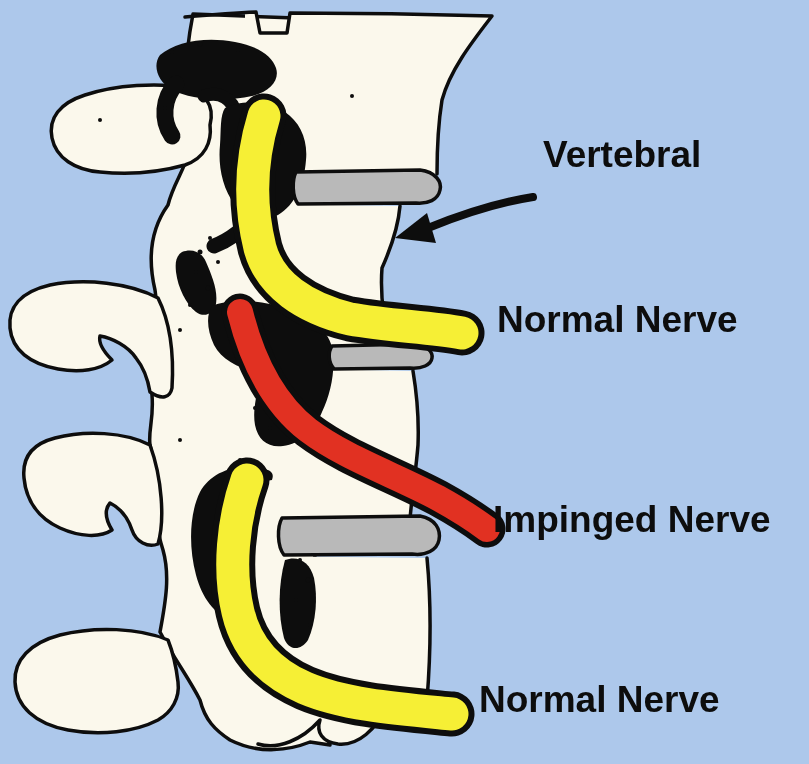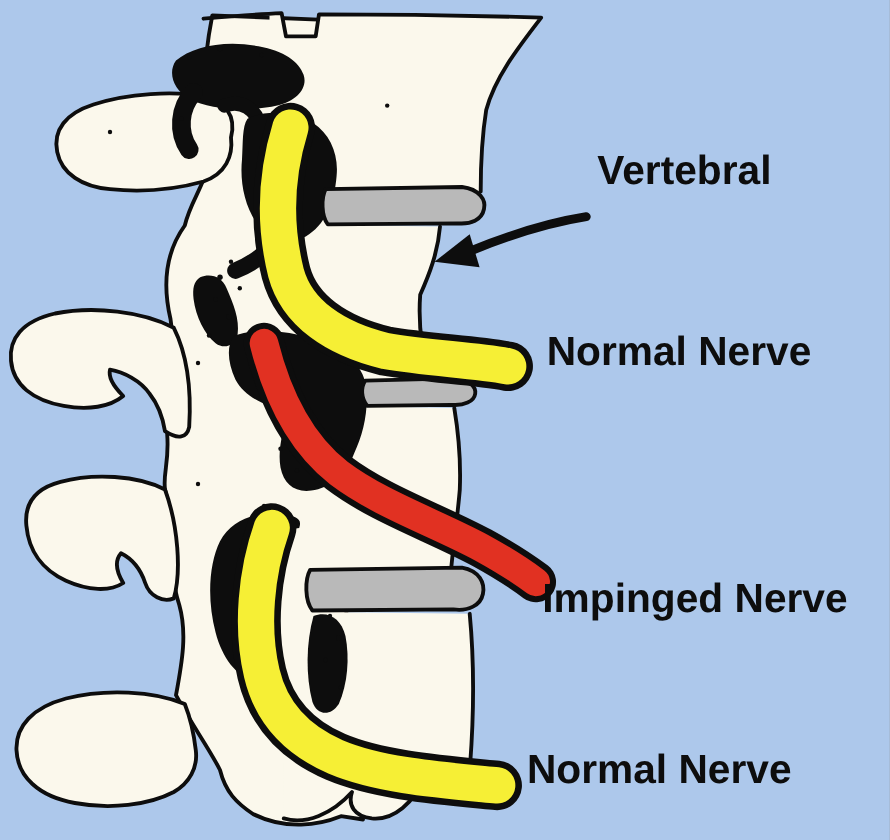--- a/index.html
+++ b/index.html
@@ -27,21 +27,21 @@
     color:var(--text,#0d0d0d);
     font-weight:bold;
     font-size:37px;
     line-height:49px;
     white-space:nowrap;
     letter-spacing:0px;
   }
   #label-subluxation{left:538px;top:130px;}
   #label-subluxation .line1{margin-left:5px;}
   #label-normal-top{left:497px;top:299px;line-height:42px;}
-  #label-impinged{left:493px;top:499px;line-height:42px;margin-top:24px;}
+  #label-impinged{left:493px;top:499px;line-height:42px;}
   #label-normal-bottom{left:479px;top:679px;line-height:42px;}
 </style>
 </head>
 <body>
 
 <div id="stage" style="--background: #adc8eb; --bone: #fbf8ec; --outline: #0d0d0d; --disc: #b9b9b9; --nerve-normal: #f6ef35; --nerve-impinged: #e13122; --text: #0d0d0d;">
 
   <svg id="spine-svg" viewBox="0 0 809 764" aria-hidden="true">
 
     <path class="bone" d="M 193,14

